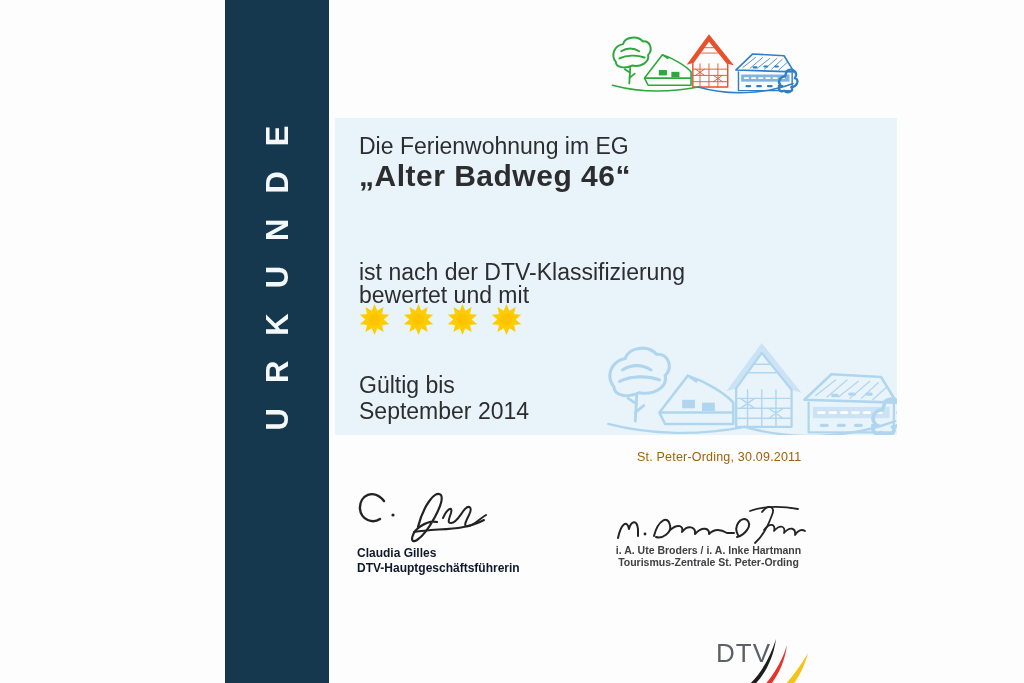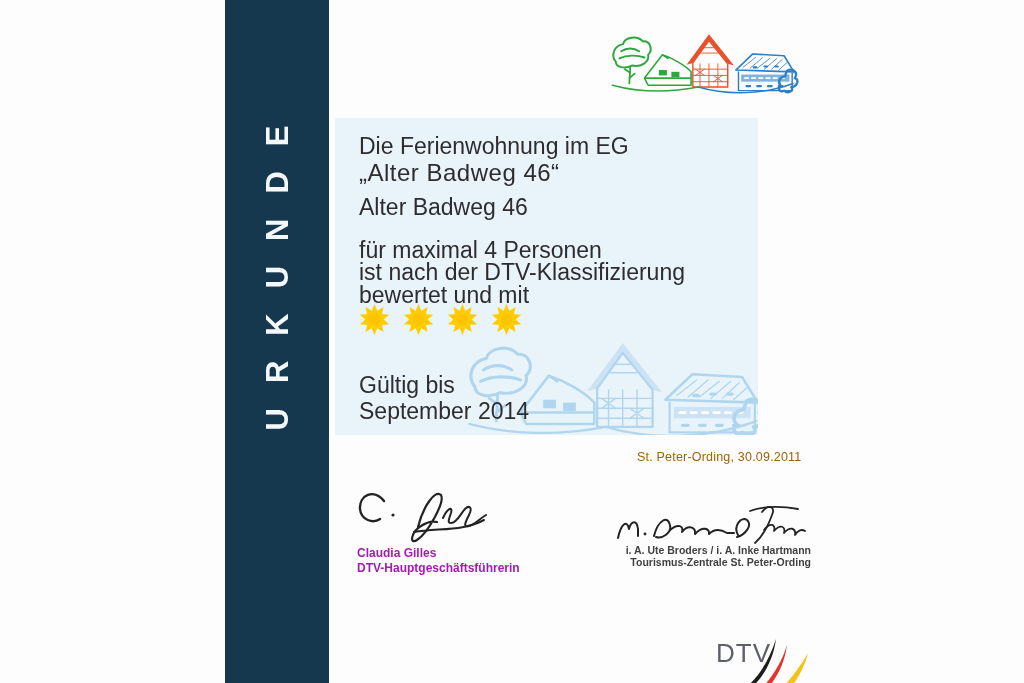--- a/index.html
+++ b/index.html
@@ -41,40 +41,40 @@
     left: 593px; top: 28px;
     width: 214px; height: 68px;
     --cg: #2ea83c; --cr: #e8512b; --cb: #2f7fc6;
     --cr-f: #e8512b; --cb-f: #7fb4e0;
   }
 
   
   .panel {
     position: absolute;
     left: 335px; top: 118px;
-    width: 423px; height: 317px;
+    width: 562px; height: 317px;
     background: #e8f4fa;
     overflow: hidden;
   }
   .houses-watermark {
     position: absolute;
     right: -4px; bottom: -6px;
     width: 336px; height: 108px;
     --cg: #abd3ee; --cr: #abd3ee; --cb: #abd3ee;
     --cr-f: #c8e2f5; --cb-f: #c8e2f5;
     opacity: .9;
   }
   .cert-line {
     position: absolute;
     left: 24px;
     color: #2d2d2f;
     font-size: 23px;
     white-space: nowrap;
   }
-  .cert-line.bold { font-size: 24px; font-weight: 400; letter-spacing: .5px; }
+  .cert-line.bold { font-size: 30px; font-weight: 700; letter-spacing: .5px; }
 
   .stars-row {
     position: absolute;
     left: 24px; top: 186px;
     display: flex;
     gap: 13px;
     color: #ffcc00; 
   }
   .stars-row svg { width: 31px; height: 31px; display: block; }
   .star-inner { fill: #f7b500; opacity: .35; }
@@ -92,33 +92,33 @@
   .sig-left-svg {
     position: absolute;
     left: 350px; top: 485px;
     width: 142px; height: 60px;
   }
   .sig-left-text {
     position: absolute;
     left: 357px; top: 546px;
     font-size: 12px;
     font-weight: 700;
-    color: #a21caf;
+    color: #0f172a;
     line-height: 14.5px;
   }
   .sig-right-svg {
     position: absolute;
     left: 612px; top: 500px;
     width: 194px; height: 48px;
   }
   .sig-right-text {
     position: absolute;
     left: 606px; top: 544px;
     width: 205px;
-    text-align: right;
+    text-align: center;
     font-size: 10.5px;
     font-weight: 700;
     color: #414143;
     line-height: 12px;
   }
 
   
   .dtv-logo {
     position: absolute;
     left: 708px; top: 597px;
@@ -185,22 +185,20 @@
     <use href="#houses-sketch"></use>
   </svg>
 
   <div class="panel">
     <svg class="houses-watermark" viewBox="0 0 216 76" preserveAspectRatio="xMaxYMax meet">
       <use href="#houses-sketch"></use>
     </svg>
 
     <div class="cert-line" style="top:15px">Die Ferienwohnung im EG</div>
     <div class="cert-line bold" style="top:41px">„Alter Badweg 46“</div>
-    <div class="cert-line" style="top:76px">Alter Badweg 46</div>
-    <div class="cert-line" style="top:119px">für maximal 4 Personen</div>
     <div class="cert-line" style="top:141px">ist nach der DTV-Klassifizierung</div>
     <div class="cert-line" style="top:164px">bewertet und mit</div>
 
     <div class="stars-row" style="color: rgb(255, 204, 0);">
         <svg viewBox="0 0 32 32">
           <use href="#star-burst"></use>
         </svg>
         <svg viewBox="0 0 32 32">
           <use href="#star-burst"></use>
         </svg>

